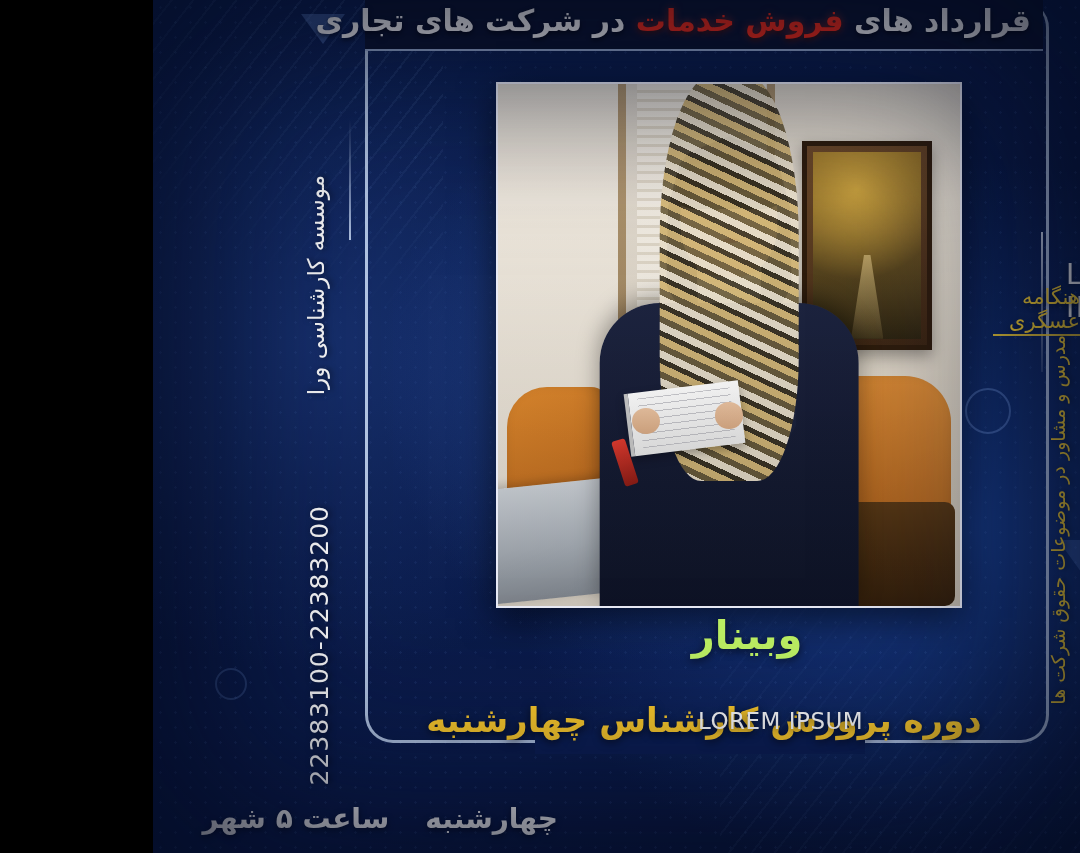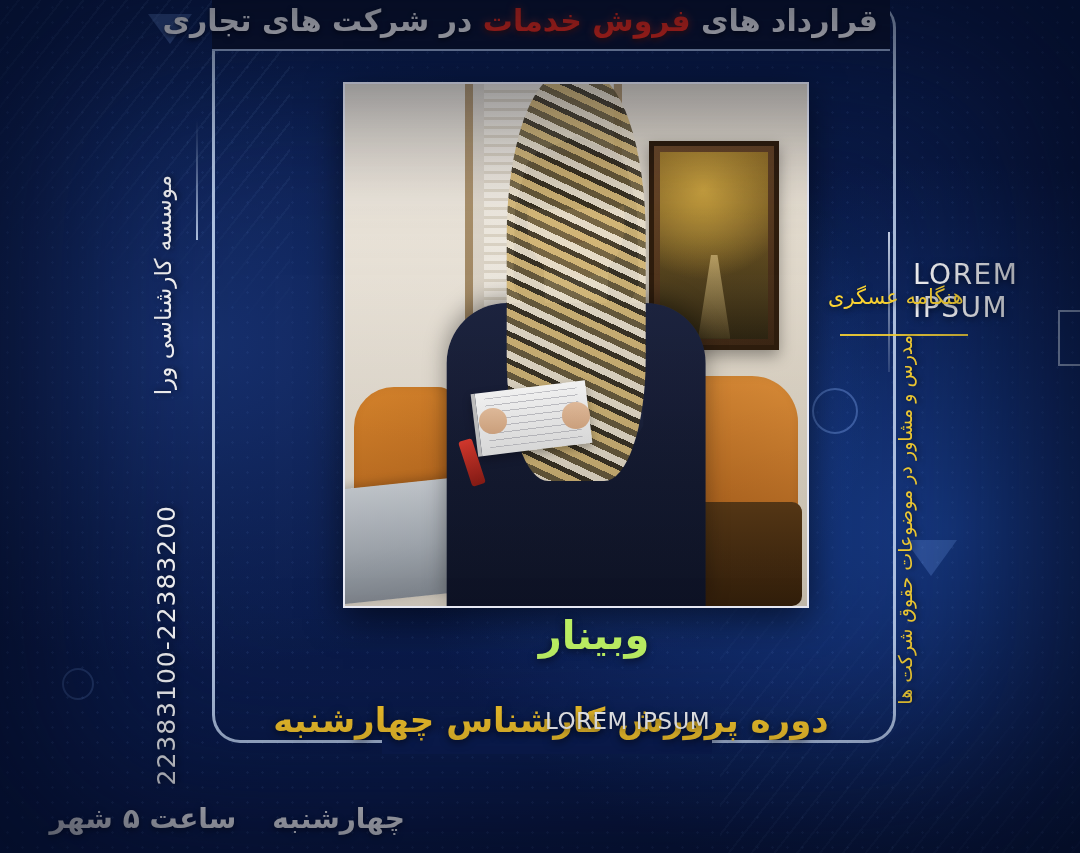--- a/index.html
+++ b/index.html
@@ -5,21 +5,21 @@
   html, body {
     margin: 0;
     padding: 0;
     background: #000;
   }
   body {
     font-family: "DejaVu Sans", "Liberation Sans", sans-serif;
   }
   #poster {
     position: relative;
-    width: 1080px;
+    width: 927px;
     height: 853px;
     overflow: hidden;
     background: #0a1b4a;
   }
 
   
   .bg-base {
     position: absolute;
     inset: 0;
     background:

